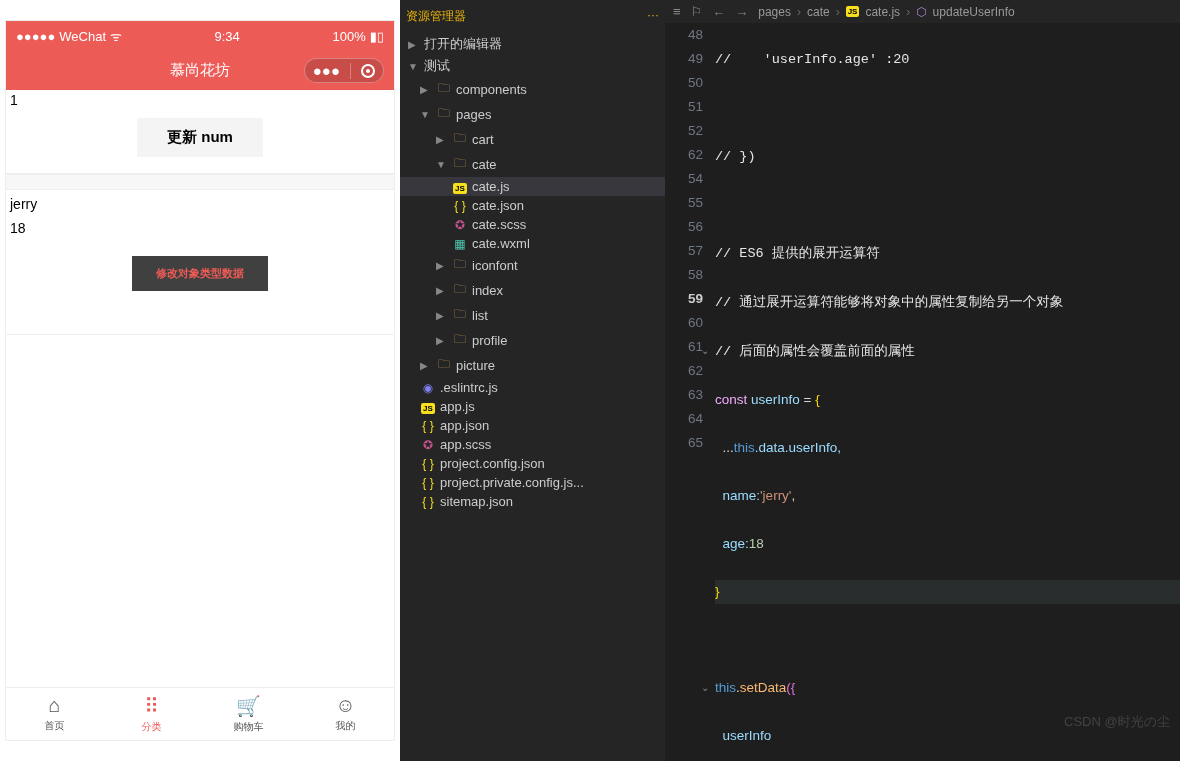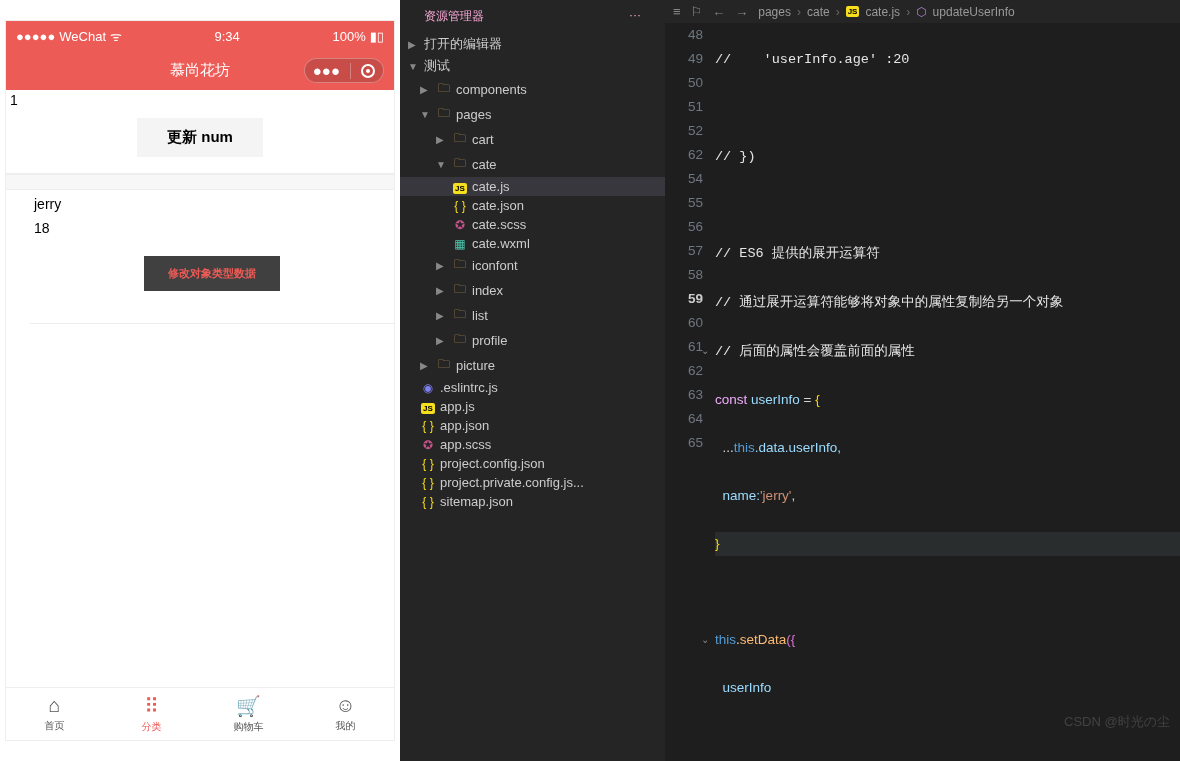--- a/index.html
+++ b/index.html
@@ -22,21 +22,21 @@
 .divider-thick { height: 16px; background: #f7f7f7; border-top: 1px solid #eee; border-bottom: 1px solid #eee; }
 .user-text { padding: 2px 4px; font-size: 14px; margin-top: 4px; }
 .btn-modify { margin: 18px auto; display: block; background: #404040; border: none; padding: 10px 24px; font-size: 11px; font-weight: bold; color: #ec5b56; }
 .tab-bar { display: flex; border-top: 1px solid #eee; }
 .tab-item { flex: 1; display: flex; flex-direction: column; align-items: center; padding: 6px; font-size: 10px; color: #555; }
 .tab-item.active { color: #ec5b56; }
 .tab-icon { font-size: 20px; margin-bottom: 2px; }
 
 
 .explorer { width: 265px; background: #252526; color: #ccc; font-size: 13px; display: flex; flex-direction: column; }
-.exp-header { display: flex; justify-content: space-between; padding: 8px 24px; font-size: 12px; color: #f9a8d4; }
+.exp-header { display: flex; justify-content: space-between; padding: 8px 6px; font-size: 12px; color: #eab308; }
 .exp-row { display: flex; align-items: center; padding: 2px 8px; cursor: default; gap: 4px; }
 .exp-row.selected { background: #37373d; }
 .exp-indent-1 { padding-left: 20px; }
 .exp-indent-2 { padding-left: 36px; }
 .exp-indent-3 { padding-left: 52px; }
 .chevron { width: 12px; color: #888; font-size: 10px; }
 .file-icon { width: 16px; text-align: center; font-size: 12px; }
 .ico-folder { color: #c09553; }
 .ico-js { background: #f7df1e; color: #000; font-size: 8px; font-weight: bold; padding: 1px 2px; border-radius: 2px; }
 .ico-json { color: #f7df1e; }
@@ -93,21 +93,21 @@
             <span class="capsule-dot"></span>
           </span>
       </div>
     </div>
     <div class="phone-content">
       <div class="num-section">
         <div class="num-text">1</div>
         <button class="btn-update">更新 num</button>
       </div>
       <div class="divider-thick"></div>
-      <div style="border-bottom:1px solid #eee;padding-bottom:14px;margin-left:24px;">
+      <div style="border-bottom:1px solid #eee;padding-bottom:25px;">
         <div class="user-text">jerry</div>
         <div class="user-text">18</div>
         <button class="btn-modify">修改对象类型数据</button>
       </div>
     </div>
     <div class="tab-bar">
       <div class="tab-item">
           <span class="tab-icon">⌂</span>
           <span>首页</span>
         </div>
@@ -274,20 +274,21 @@
 <div><span class="c-comment">//    'userInfo.age' :20</span></div>
 <div> </div>
 <div><span class="c-comment">// })</span></div>
 <div> </div>
 <div><span class="c-comment">// ES6 提供的展开运算符</span></div>
 <div><span class="c-comment">// 通过展开运算符能够将对象中的属性复制给另一个对象</span></div>
 <div style="position:relative"><span class="fold">⌄</span><span class="c-comment">// 后面的属性会覆盖前面的属性</span></div>
 <div><span class="c-keyword">const</span> <span class="c-var">userInfo</span><span> = </span><span class="c-brace1">{</span></div>
 <div>  <span>...</span><span class="c-this">this</span><span class="c-var">.data.userInfo,</span></div>
 <div>  <span class="c-var">name:</span><span class="c-string">'jerry'</span>,</div>
+<div>  <span class="c-var">age:</span><span class="c-number">18</span></div>
 <div class="code-line hl"><span class="c-brace1">}</span></div>
 <div> </div>
 <div style="position:relative"><span class="fold">⌄</span><span class="c-this">this</span>.<span class="c-method">setData</span><span class="c-paren">(</span><span class="c-brace2">{</span></div>
 <div>  <span class="c-var">userInfo</span></div>
 
 
 
 
     </div>
   </div>

